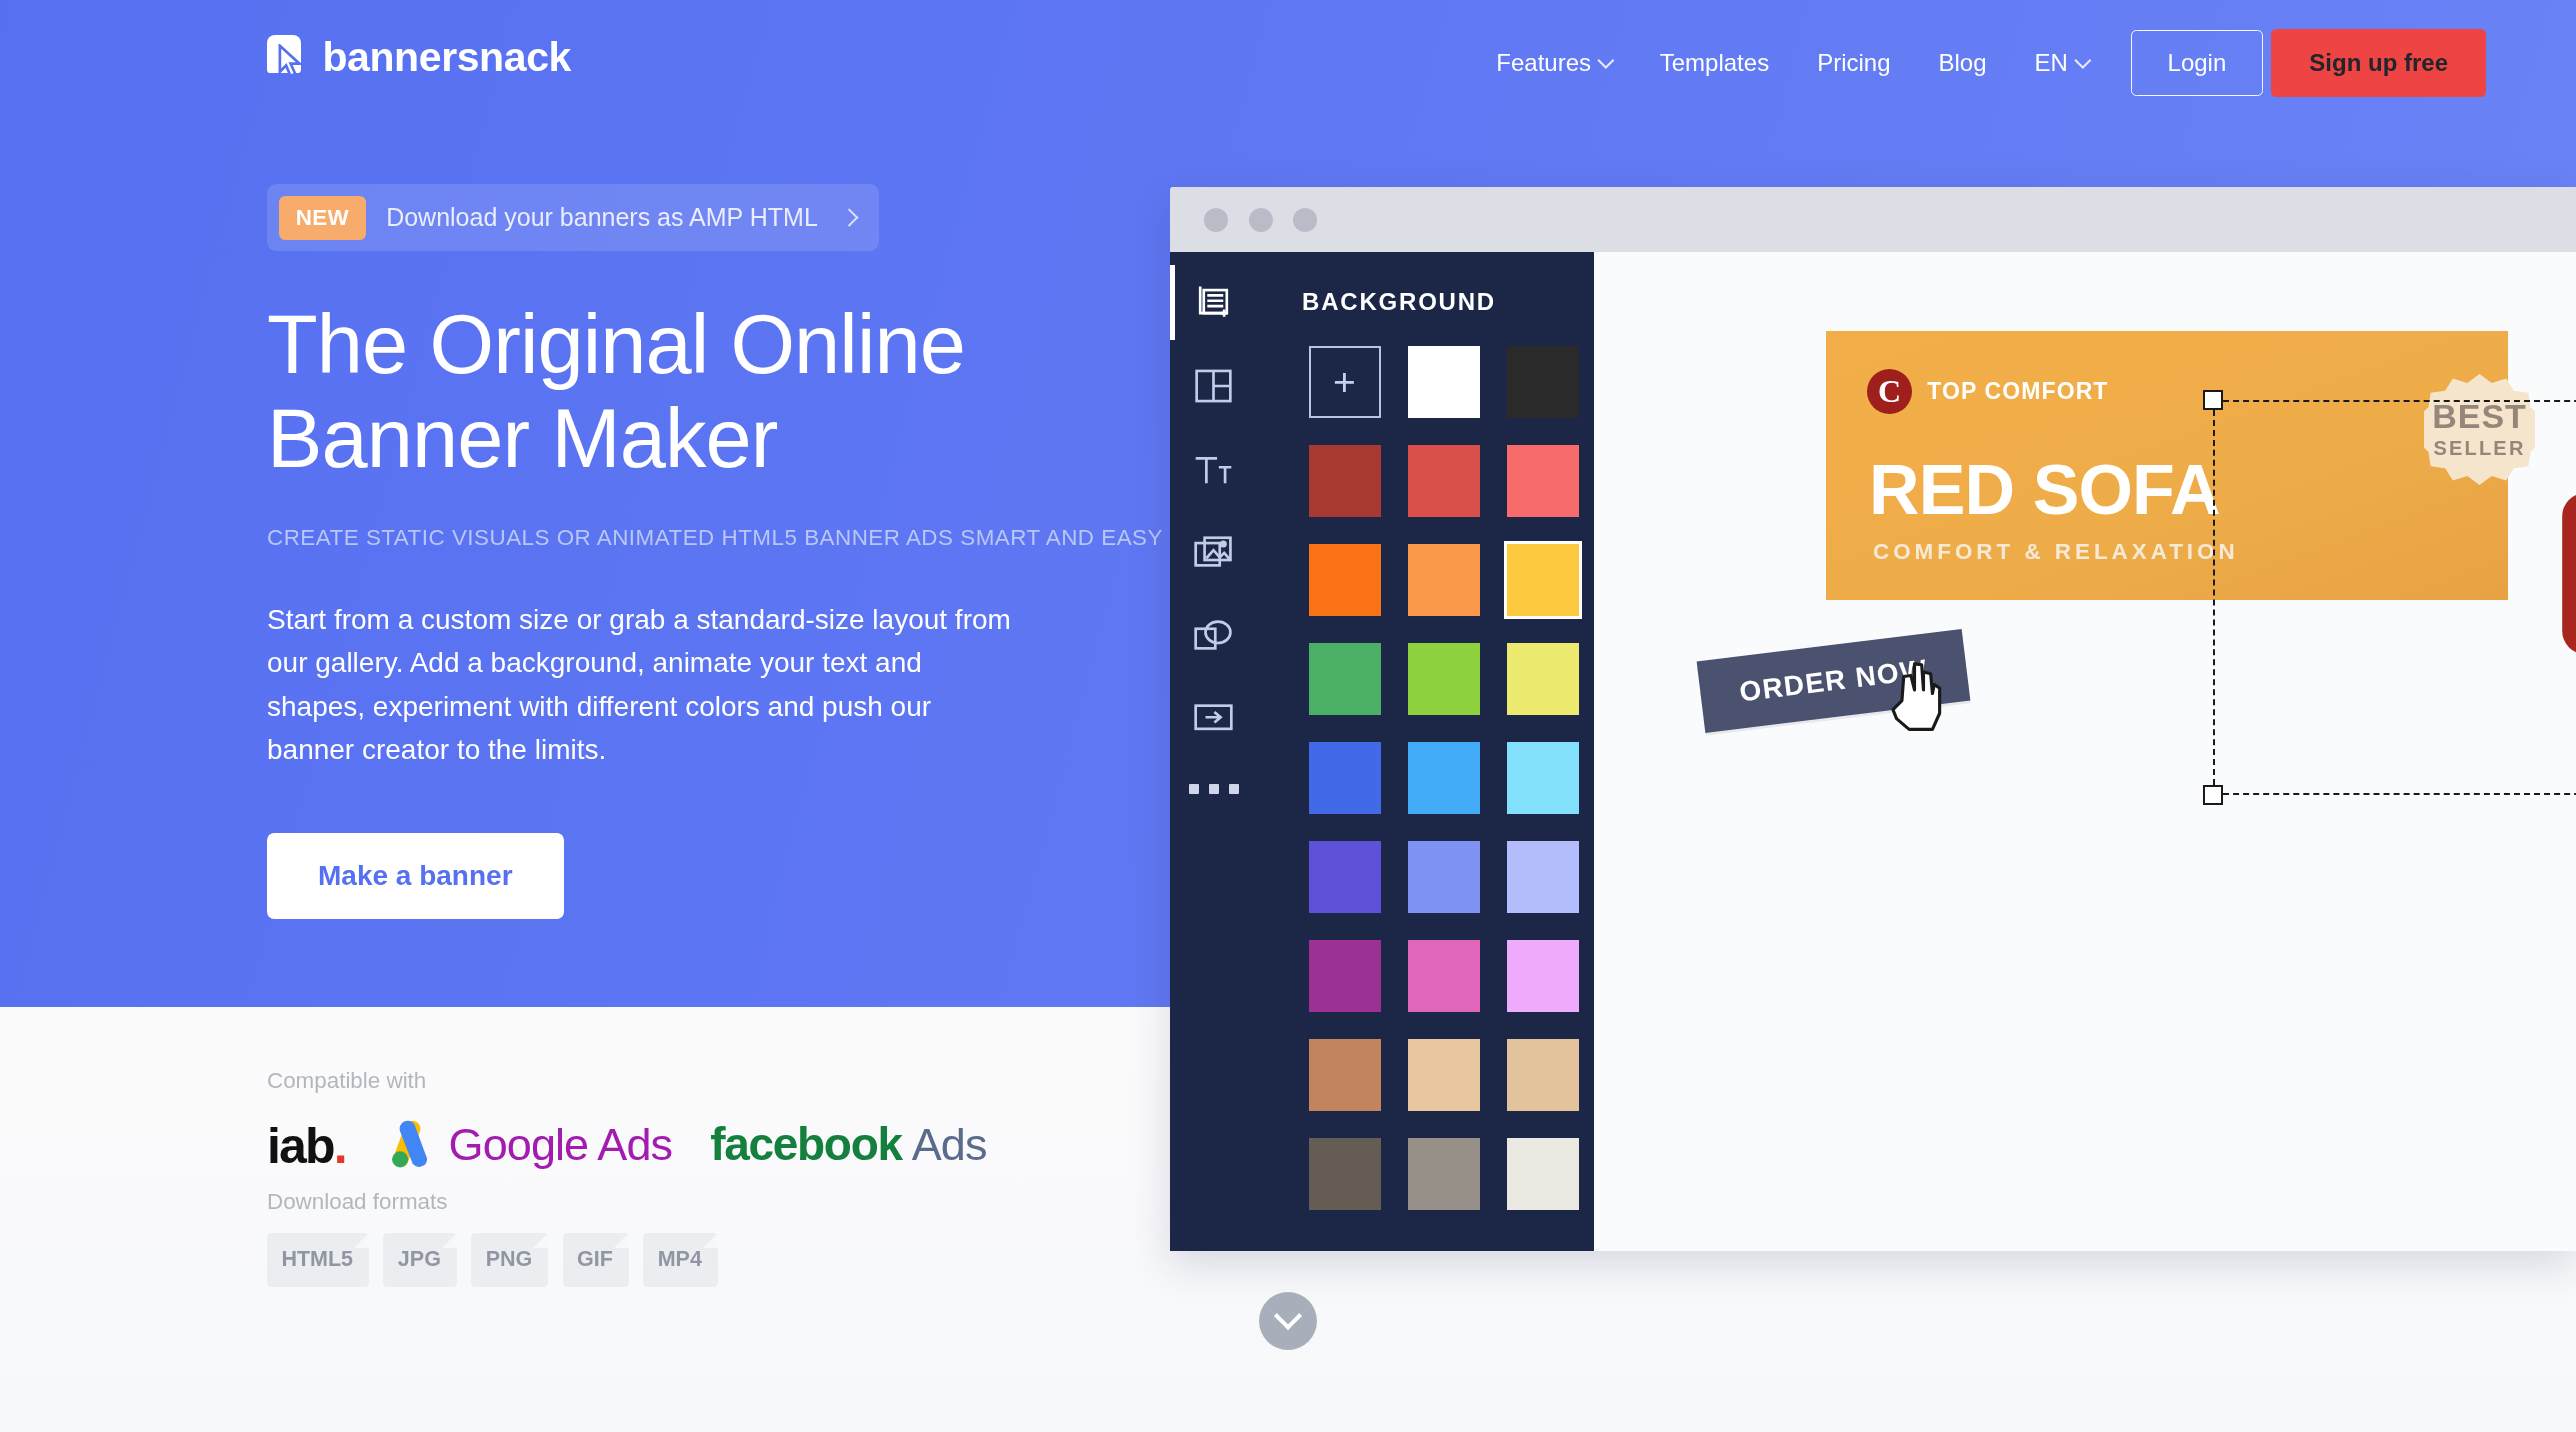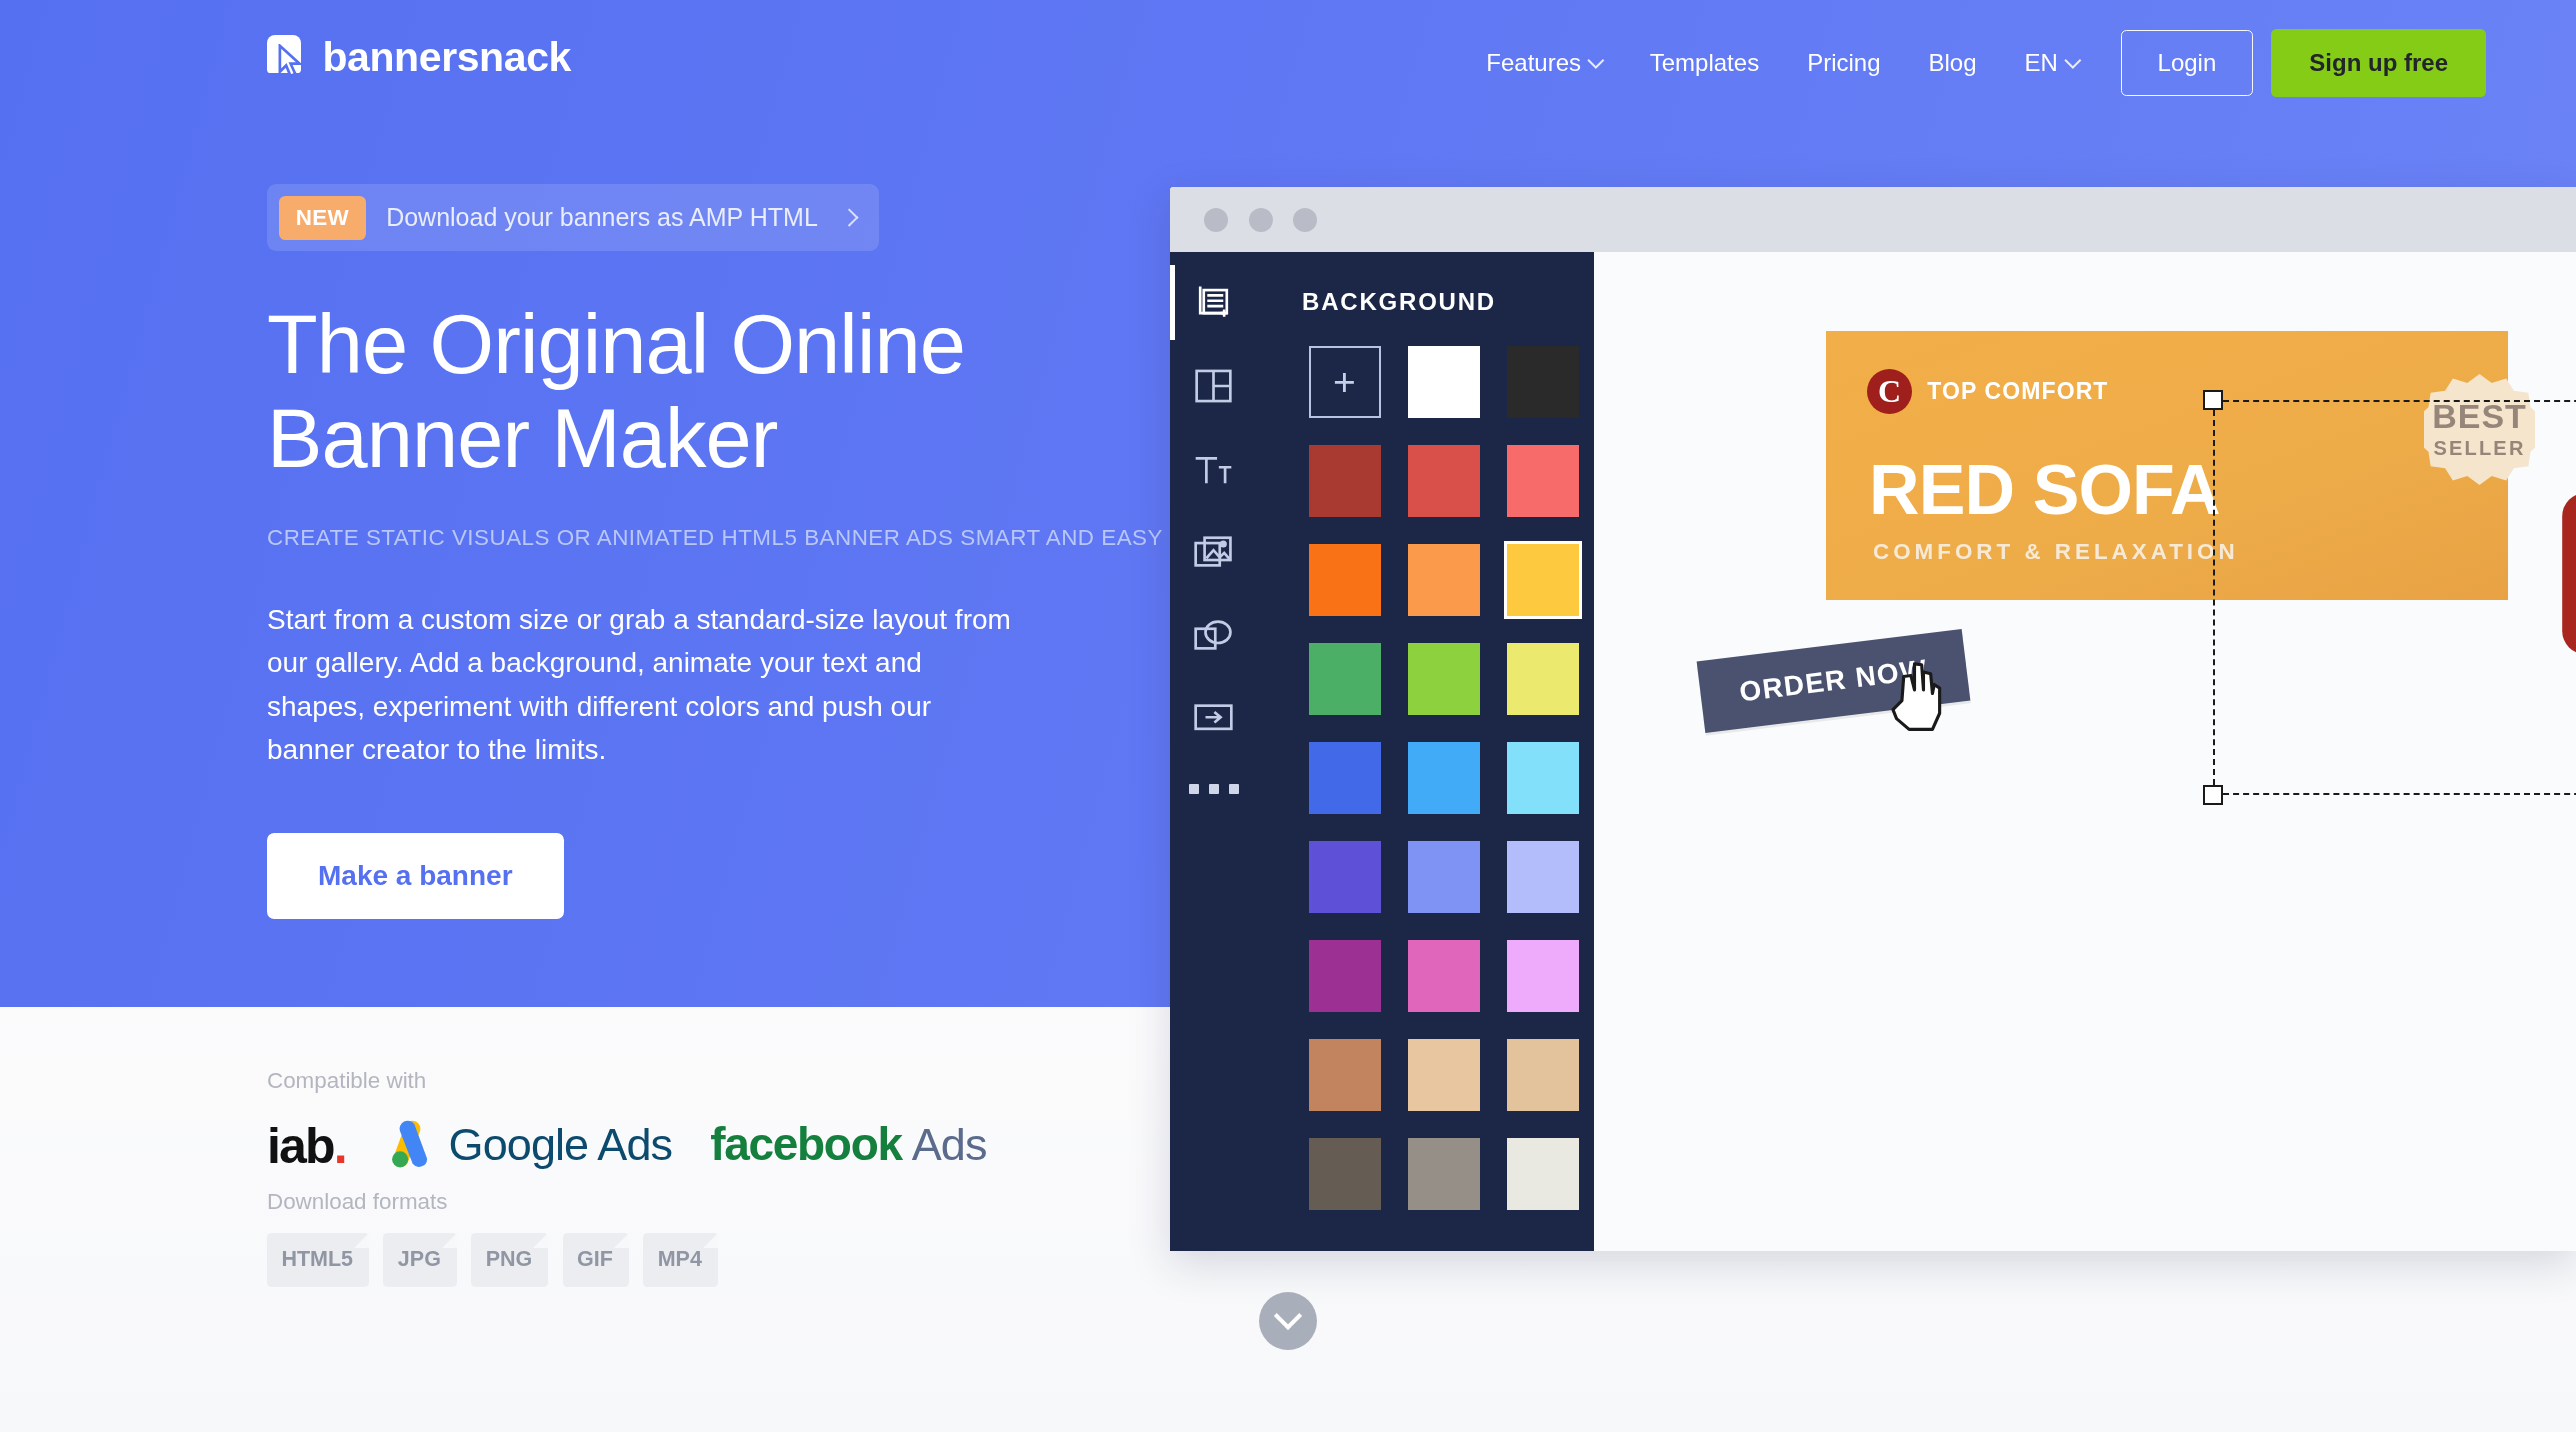--- a/index.html
+++ b/index.html
@@ -54,21 +54,21 @@
     border-bottom:2.2px solid rgba(255,255,255,.85);
     transform:rotate(45deg) translate(-1.8px,-1.8px);
   }
   .btn-login {
     margin-left:18px;
     border:1.8px solid rgba(255,255,255,.95);
     border-radius:5.4px; color:#fff; font-size:24px;
     padding:18px 36px; cursor:pointer; white-space:nowrap;
   }
   .btn-signup {
-    margin-left:18px; background:#84cc16; color:#22252b;
+    margin-left:8px; background:#ef4444; color:#22252b;
     border-radius:5.4px; font-size:24px; font-weight:bold;
     padding:20px 38px; cursor:pointer; white-space:nowrap;
   }
 
   
   .left { position:absolute; left:267px; top:184px; width:907px; }
   .amp-pill {
     display:inline-flex; align-items:center; gap:20px;
     background:rgba(255,255,255,.13); border-radius:9px;
     padding:11.7px 23px 11.7px 11.7px; cursor:pointer;
@@ -102,21 +102,21 @@
     padding:27px 51px; border-radius:7.2px; cursor:pointer;
   }
 
   
   .compat { position:absolute; left:267px; top:1068px; width:987px; }
   .compat-label { color:#b3b6bf; font-size:22.4px; }
   .logo-row { display:flex; align-items:flex-end; gap:38px; margin-top:23px; }
   .iab { font-size:50px; font-weight:bold; color:#111; letter-spacing:-1.8px; position:relative; line-height:1; }
   .iab .dotr { color:#e8362b; }
   .gads { display:flex; align-items:center; gap:12.6px; }
-  .gads-text { font-size:45px; color:#0c4a6e; letter-spacing:-0.9px; }
+  .gads-text { font-size:45px; color:#a21caf; letter-spacing:-0.9px; }
   .fb { display:flex; align-items:baseline; gap:10px; }
   .fb-b { font-size:46px; font-weight:bold; color:#15803d; letter-spacing:-1.3px; }
   .fb-a { font-size:45px; color:#5a6b8c; letter-spacing:-0.9px; }
 
   .formats { position:absolute; left:267px; top:1189px; }
   .formats-label { color:#b3b6bf; font-size:22.4px; }
   .chip-row { display:flex; gap:14.4px; margin-top:18px; }
   .chip {
     position:relative; background:#ecedf0; color:#9096a3;
     font-size:21.5px; font-weight:bold; border-radius:4.5px;

